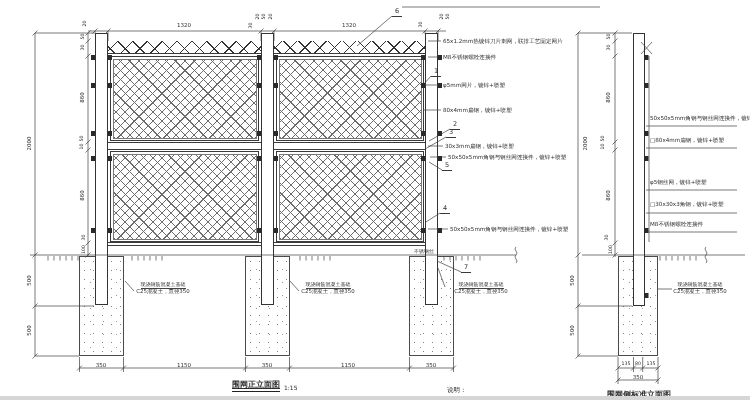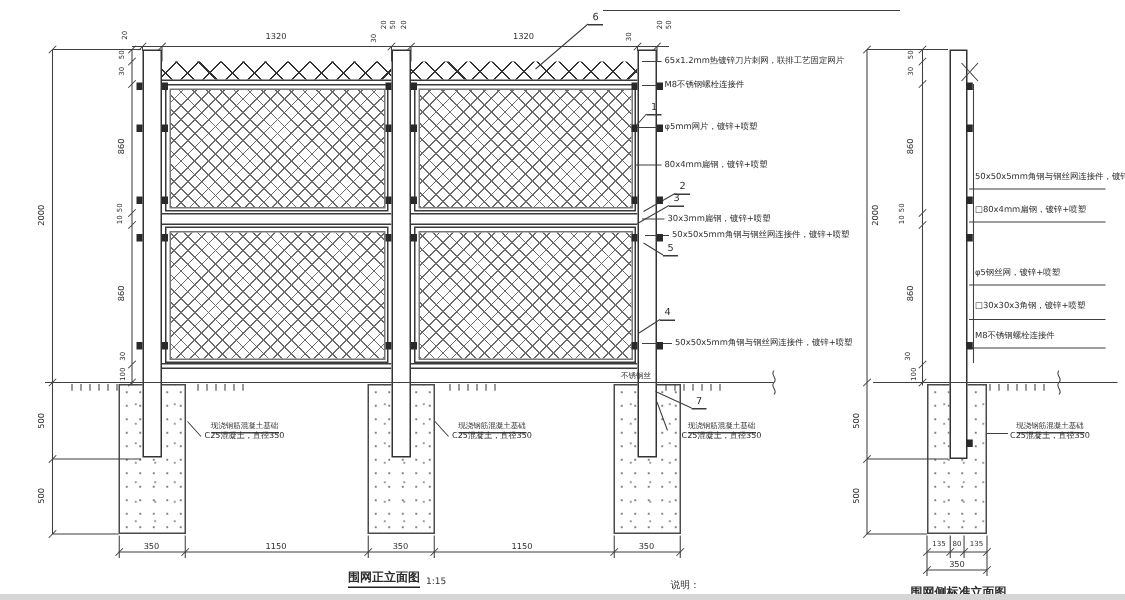--- a/index.html
+++ b/index.html
@@ -33,21 +33,21 @@
   .hdim.smw{ width:24px; margin-left:-12px; }
   .sm{ font-size:4.7px; }
   .lbl{ position:absolute; font-size:5.6px; line-height:6px; white-space:nowrap; z-index:6; }
   .bal{ position:absolute; font-size:6.5px; line-height:7px; border-bottom:1px solid #3a3a3a;
         padding:0 3px 1px; z-index:6; }
   .flabel{ position:absolute; width:78px; margin-left:-39px; text-align:center; font-size:5px;
            line-height:6.5px; z-index:6; }
   .flabel .fl1{ border-bottom:.8px solid #444; padding-bottom:.5px; }
   .flabel .fl2{ font-size:5.4px; }
   .vtitle{ position:absolute; font-size:8px; font-weight:bold; border-bottom:1.2px solid #222;
-           padding-bottom:1px; z-index:6; white-space:nowrap; }
+           padding-bottom:1px; z-index:6; white-space:nowrap;text-decoration:underline; }
   .vscale{ position:absolute; font-size:6px; z-index:6; }
   #bottombar{ position:absolute; left:0; bottom:0; width:100%; height:4px; background:#d6d6d6; z-index:7; }
 </style>
 </head>
 <body>
 
 <div id="stage">
 
   <div class="razor" style="left:108px;top:41px;width:153px;"></div>
   <div class="razor" style="left:274px;top:41px;width:151px;"></div>

